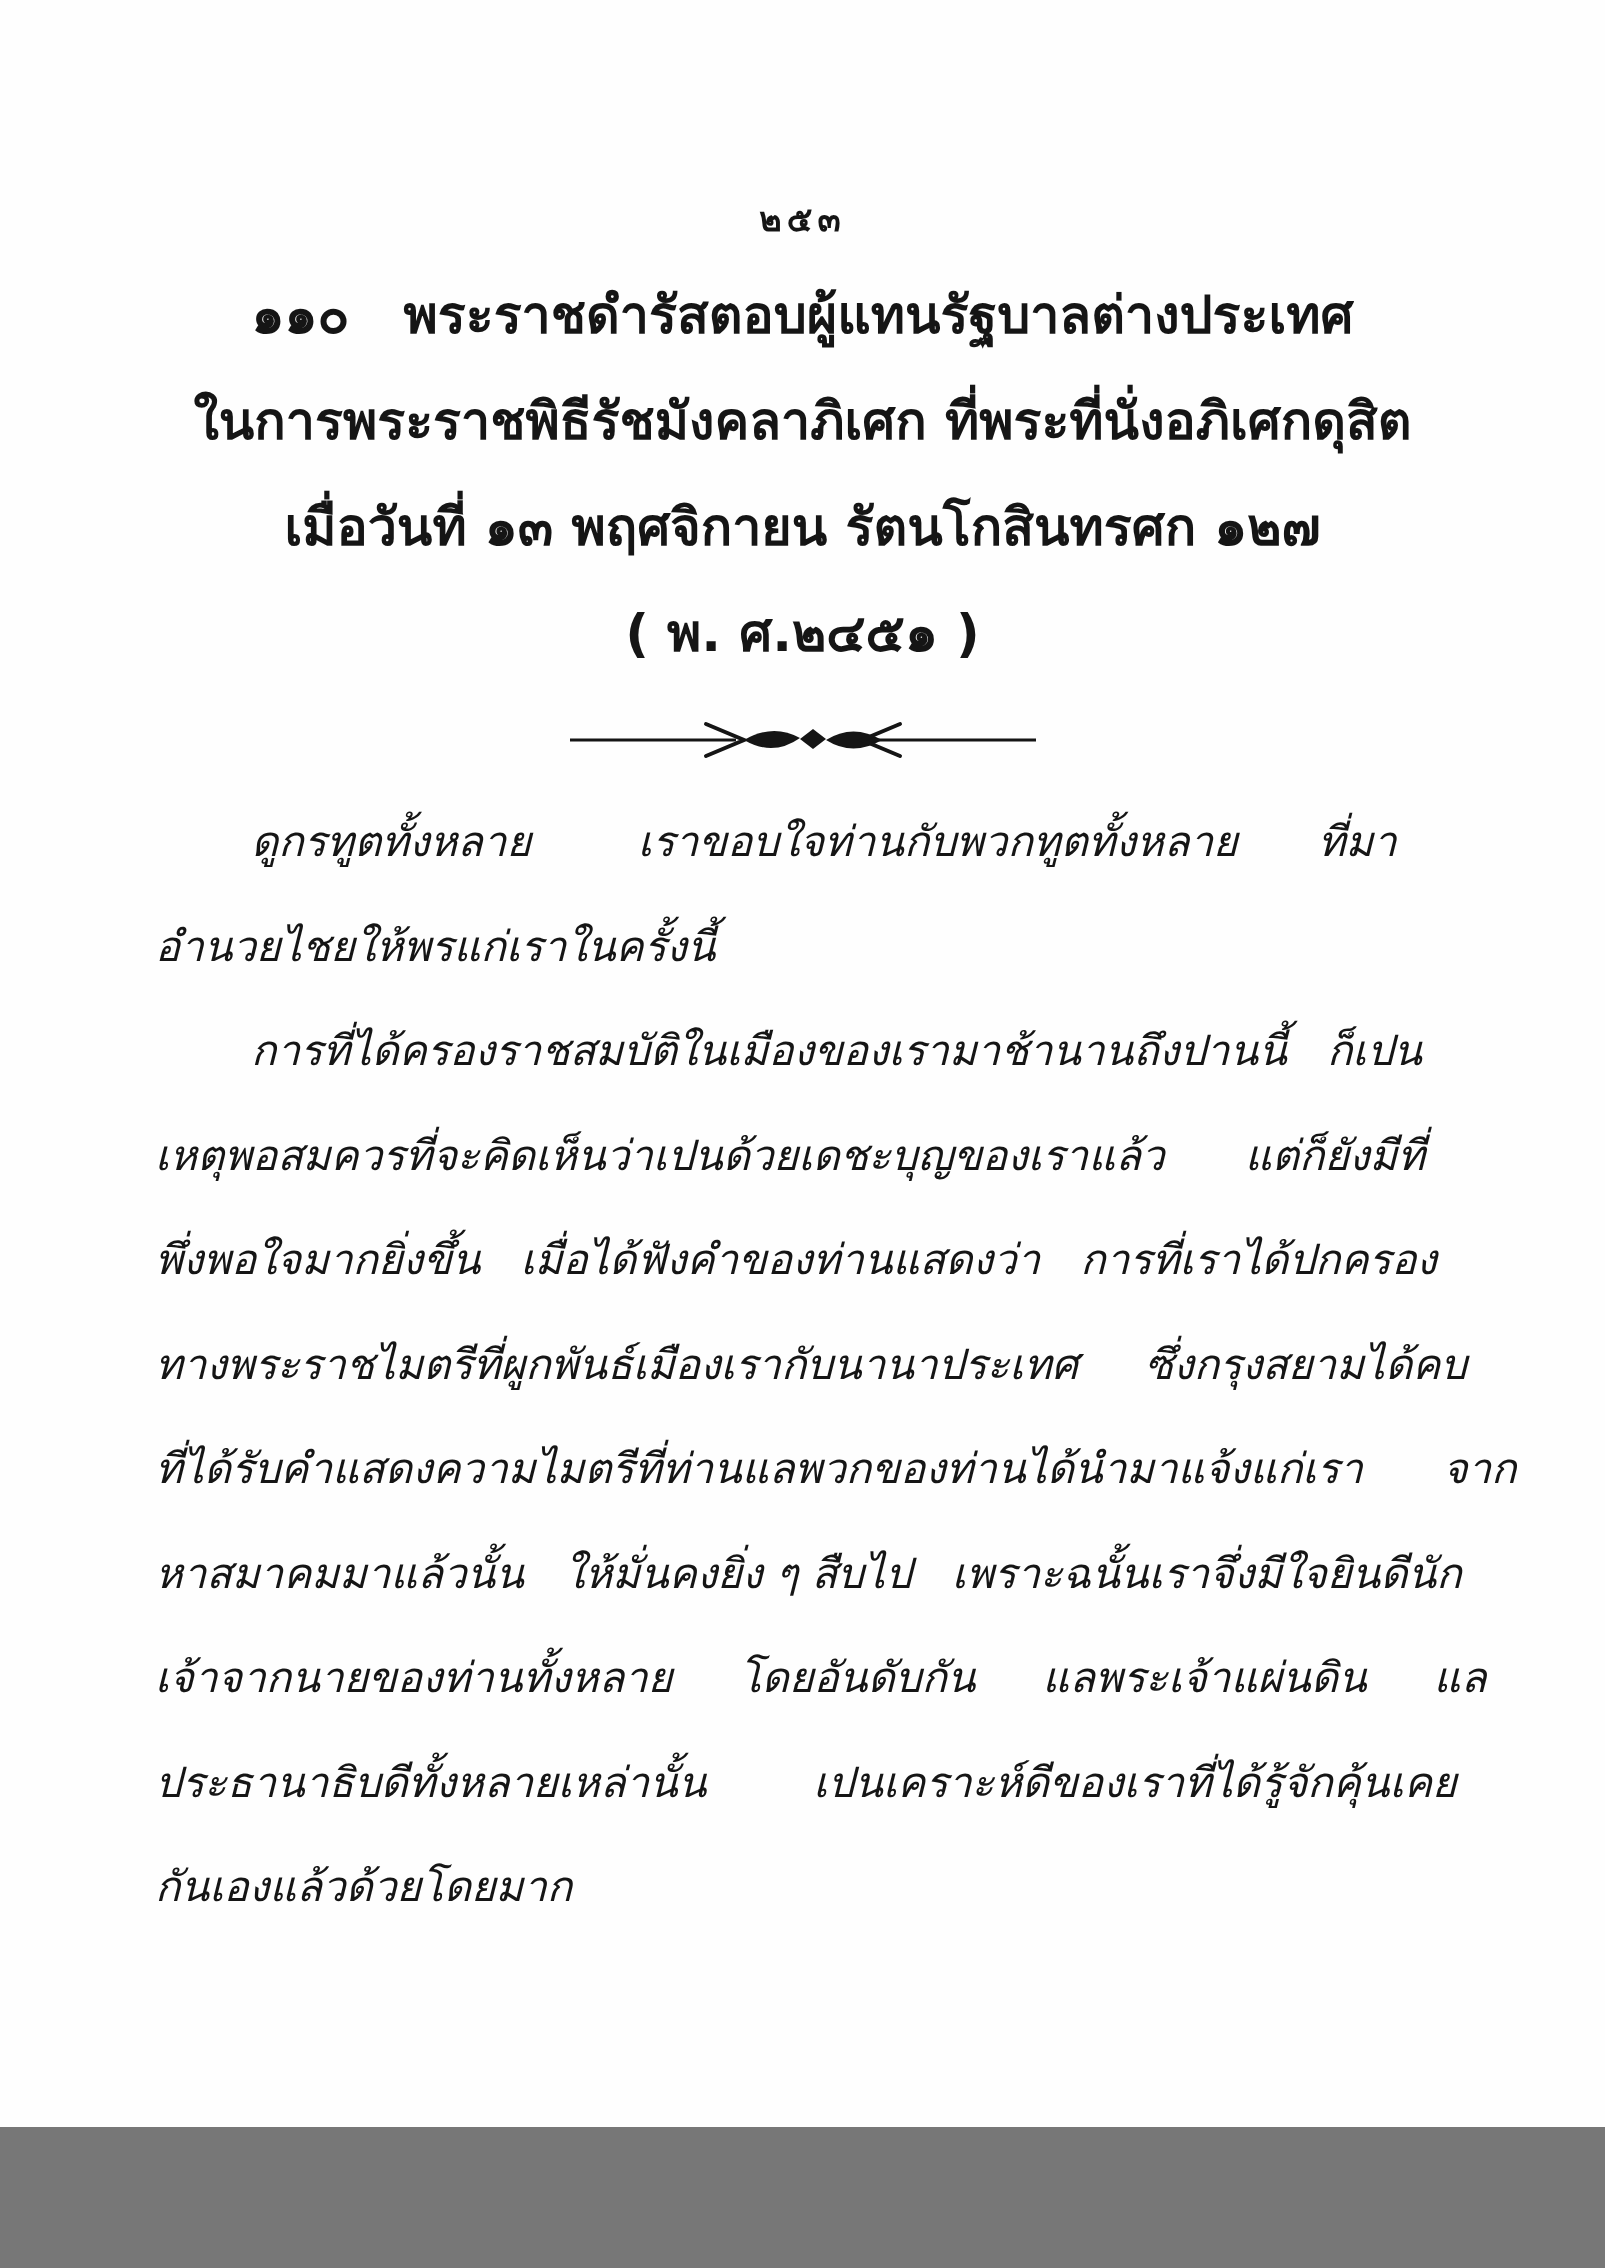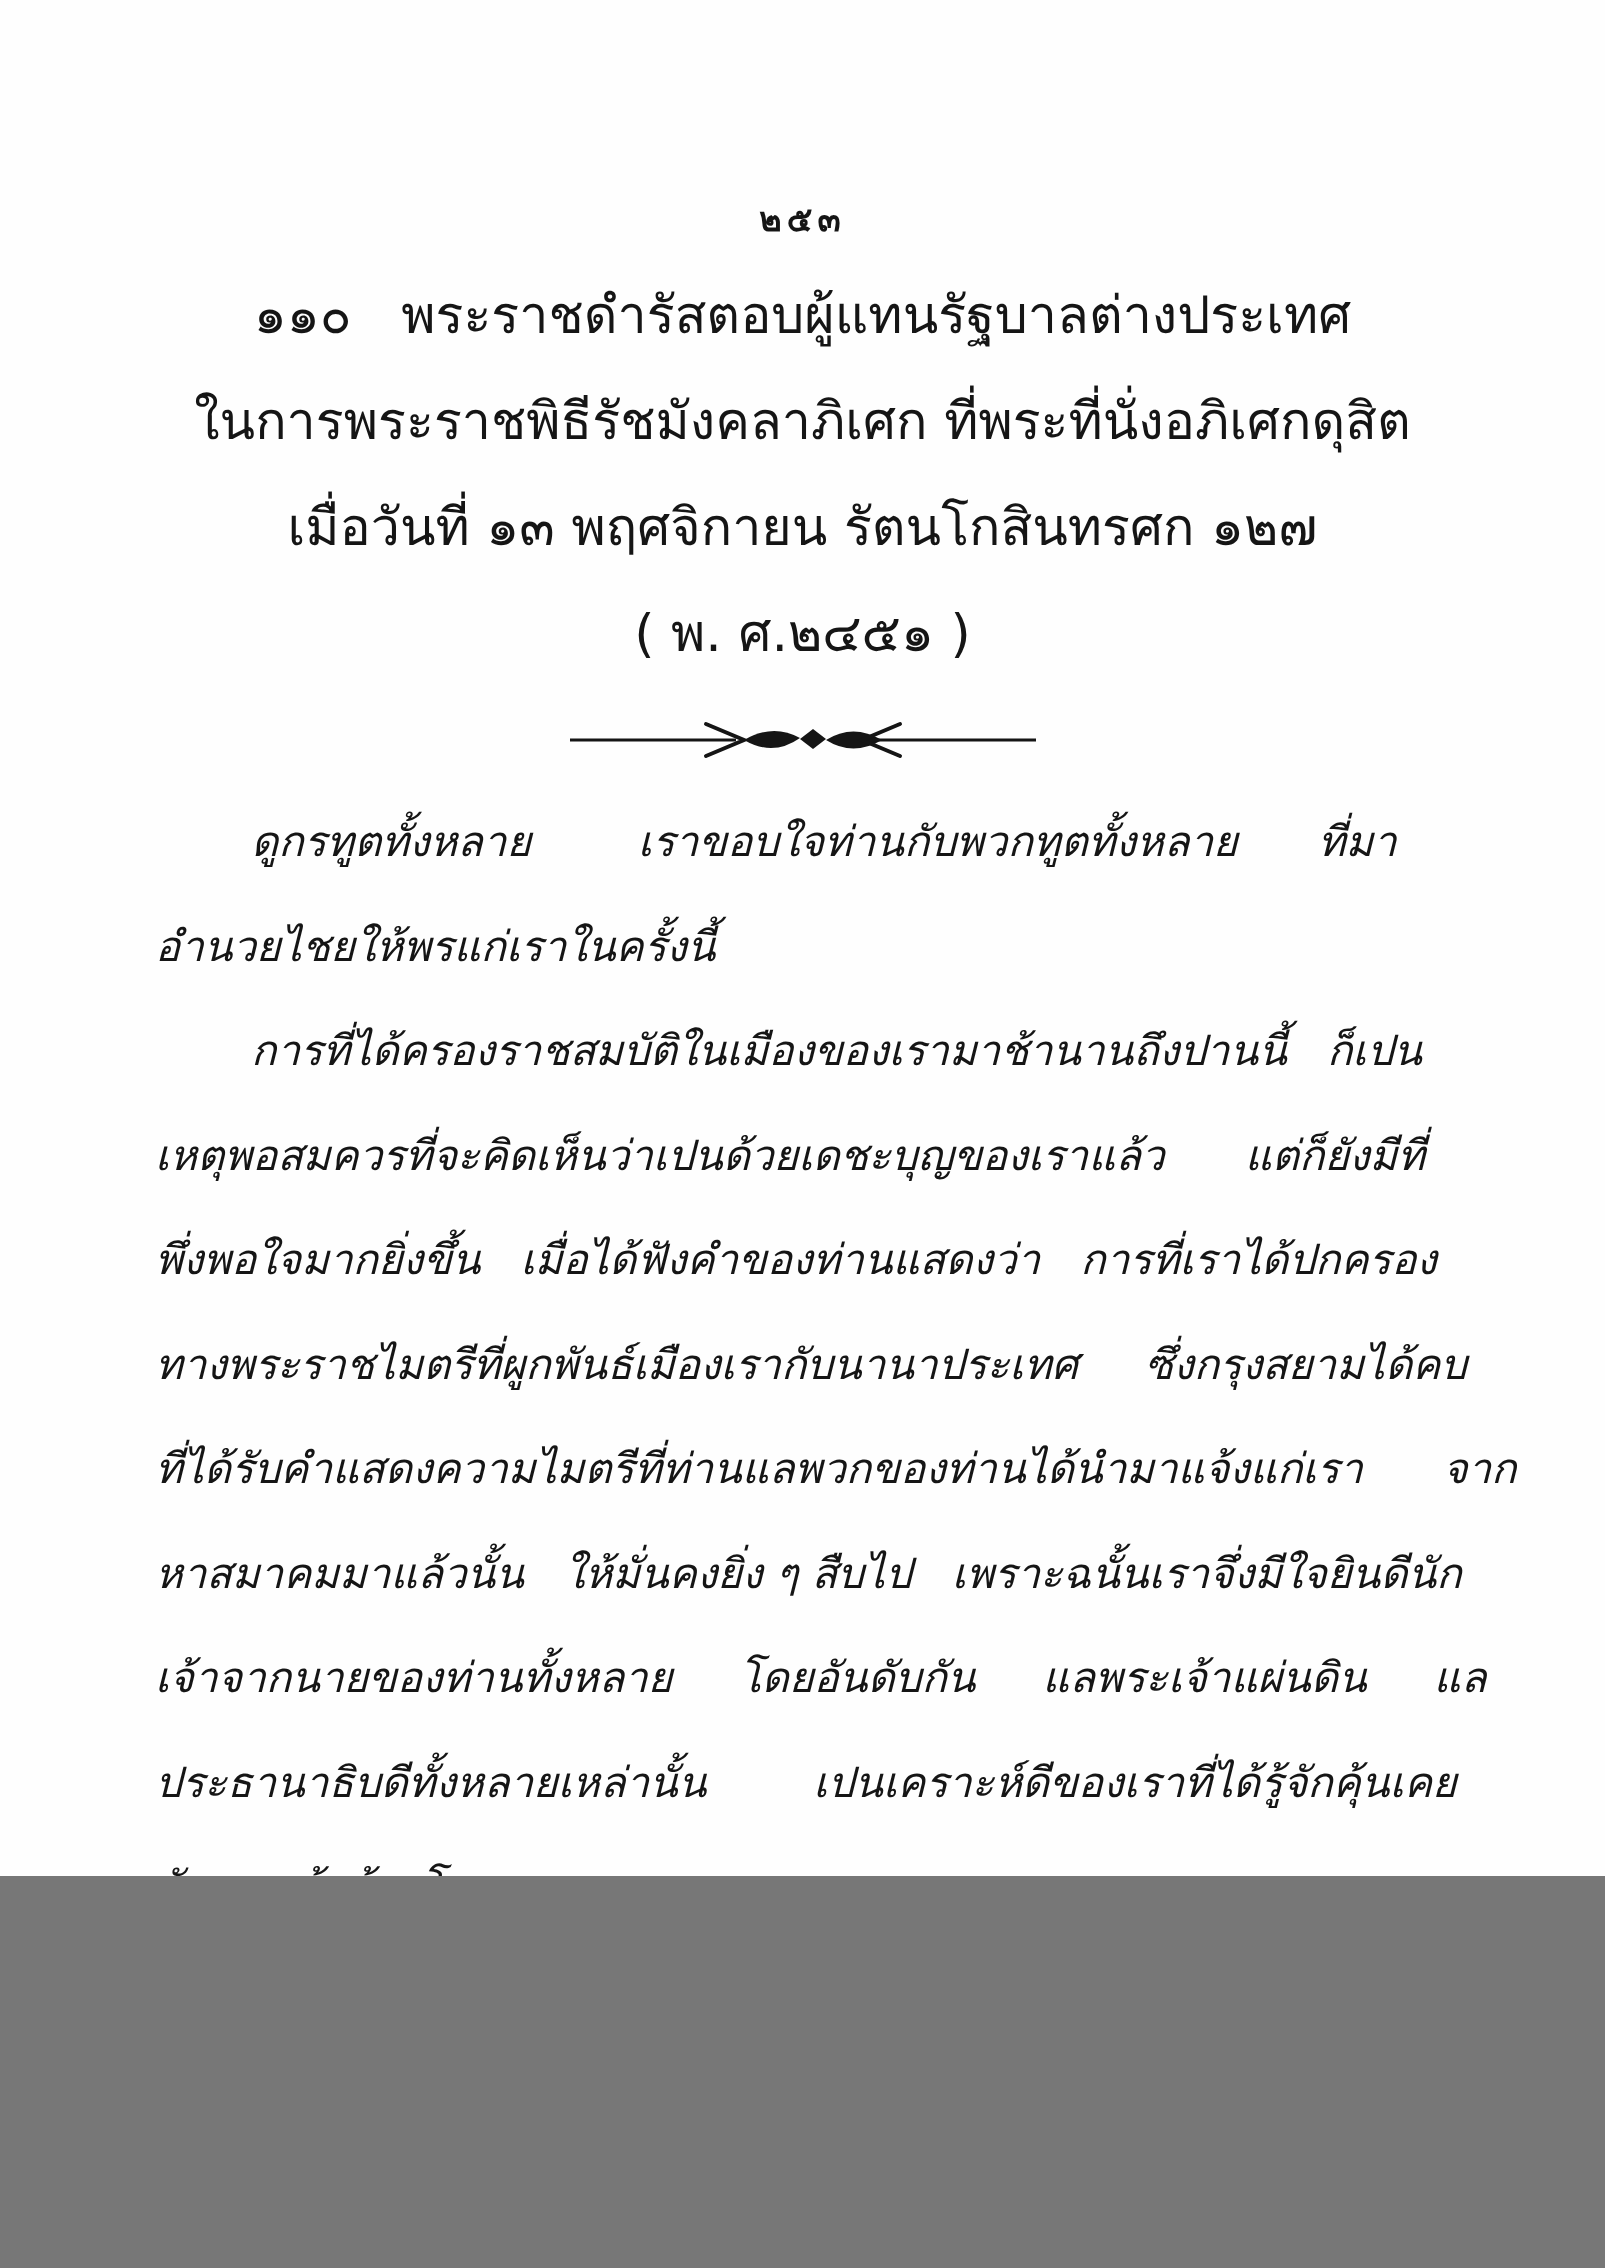--- a/index.html
+++ b/index.html
@@ -1,35 +1,35 @@
 <!DOCTYPE html>
 <html><head>
 <meta charset="utf-8">
 <style>
   * { margin:0; padding:0; box-sizing:border-box; }
   html, body { background:#777; }
   .page {
     position:relative;
-    width:1605px; height:1876px;
+    width:1605px; height:2127px;
     margin:0 auto;
     background:#fefefe;
     color:#151515;
     font-family:"DejaVu Sans","Liberation Sans",sans-serif;
     overflow:hidden;
   }
   .page-number {
     position:absolute; top:192px; left:0; right:0;
     text-align:center;
     font-size:34px; font-weight:bold;
     letter-spacing:5px;
   }
   .title-block {
     position:absolute; top:262px; left:60px; right:60px;
     text-align:center;
-    font-size:52px; font-weight:normal;
+    font-size:52px; font-weight:bold;
     line-height:106px;
   }
   .title-line { white-space:pre; }
   .divider {
     position:absolute; top:718px; left:0; right:0;
     text-align:center;
   }
   .divider svg { display:inline-block; }
   .body-block {
     position:absolute; top:790px; left:155px; right:148px;

